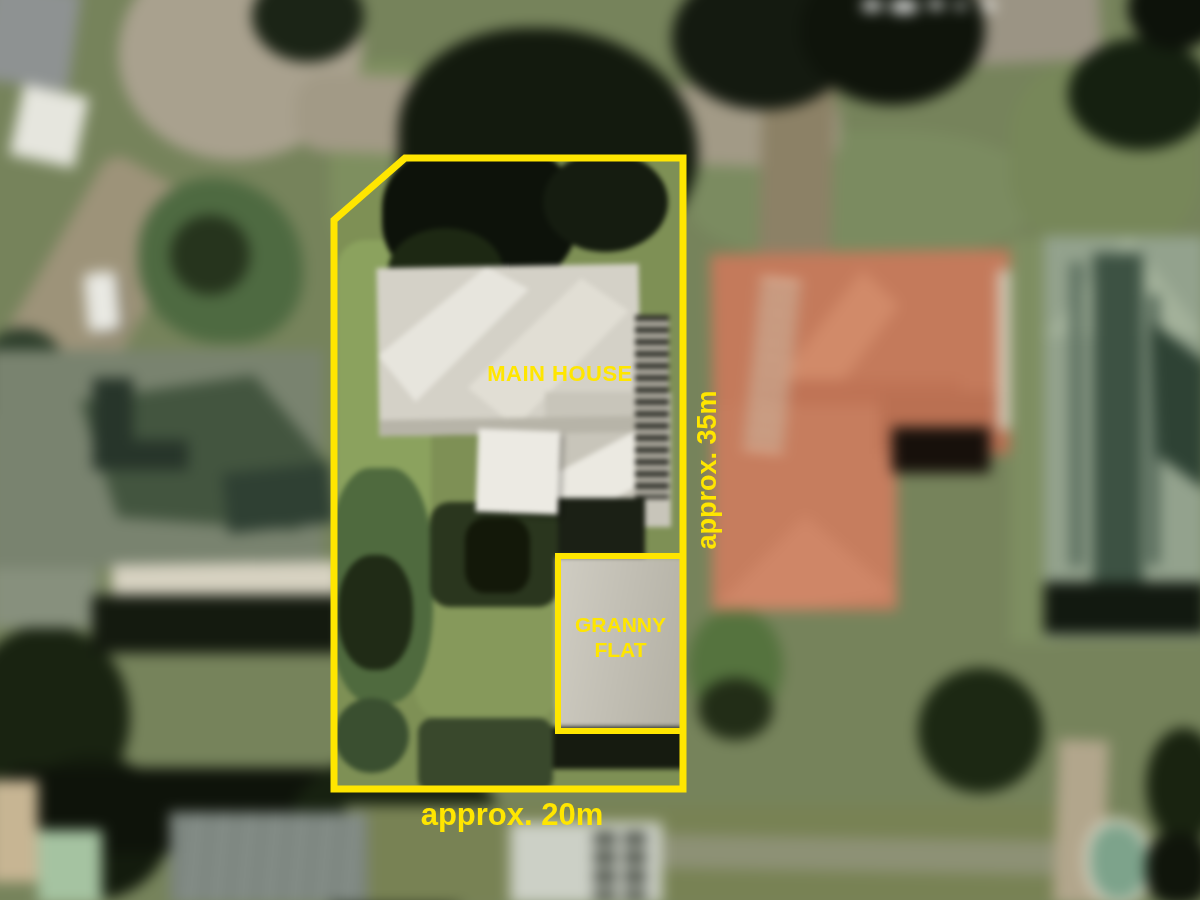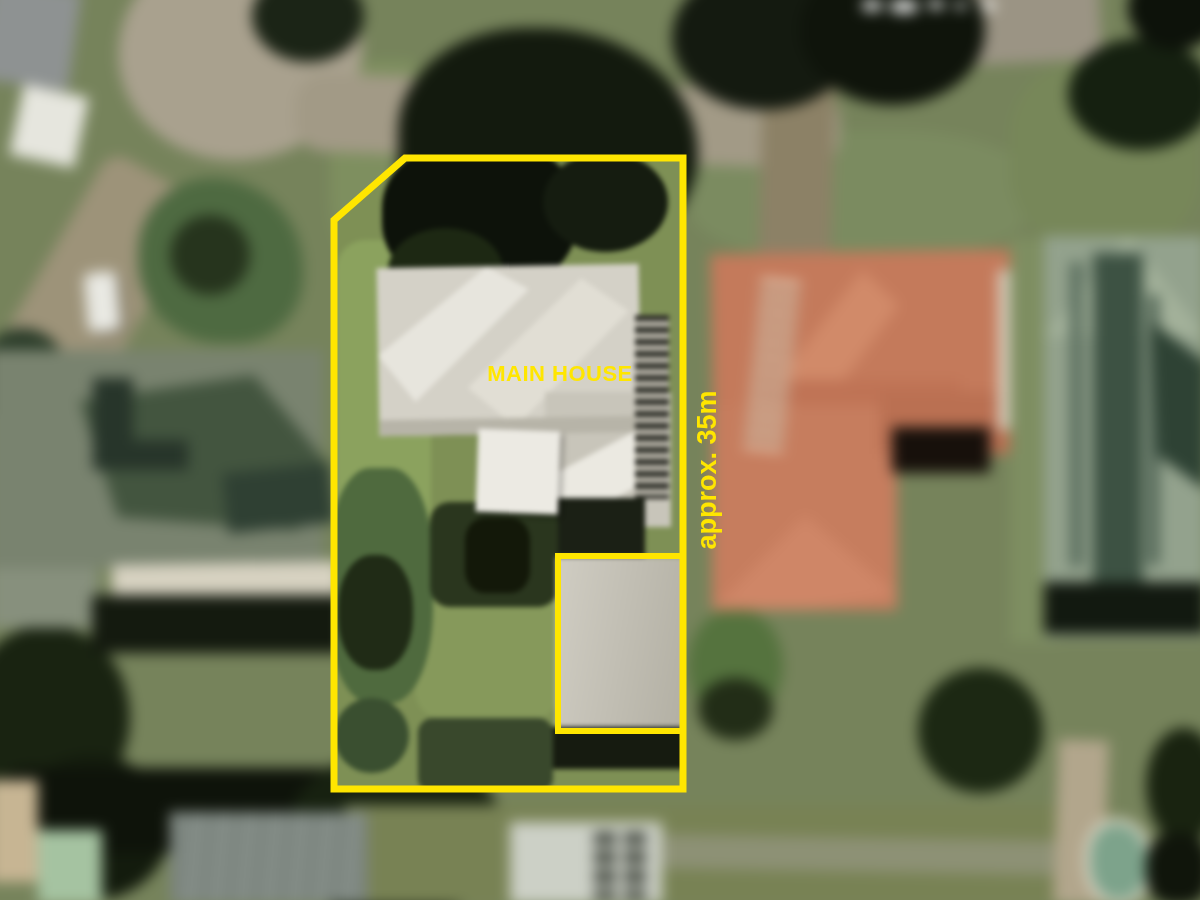--- a/index.html
+++ b/index.html
@@ -253,15 +253,17 @@
       <div class="f-drive"></div>
     </div>
   </div>
 
   <svg class="overlay-svg" viewBox="0 0 1200 900">
     <polygon class="bnd-main" points="405,158 683,158 683,789 334,789 334,220"></polygon>
     <polygon class="bnd-granny" points="558,556 683,556 683,731 558,731"></polygon>
   </svg>
 
   <div class="lbl lbl-main">MAIN HOUSE</div>
+  <div class="lbl lbl-granny">GRANNY FLAT</div>
   <div class="lbl lbl-depth">approx. 35m</div>
+  <div class="lbl lbl-width">approx. 20m</div>
 
 </div>
 
 </body></html>

